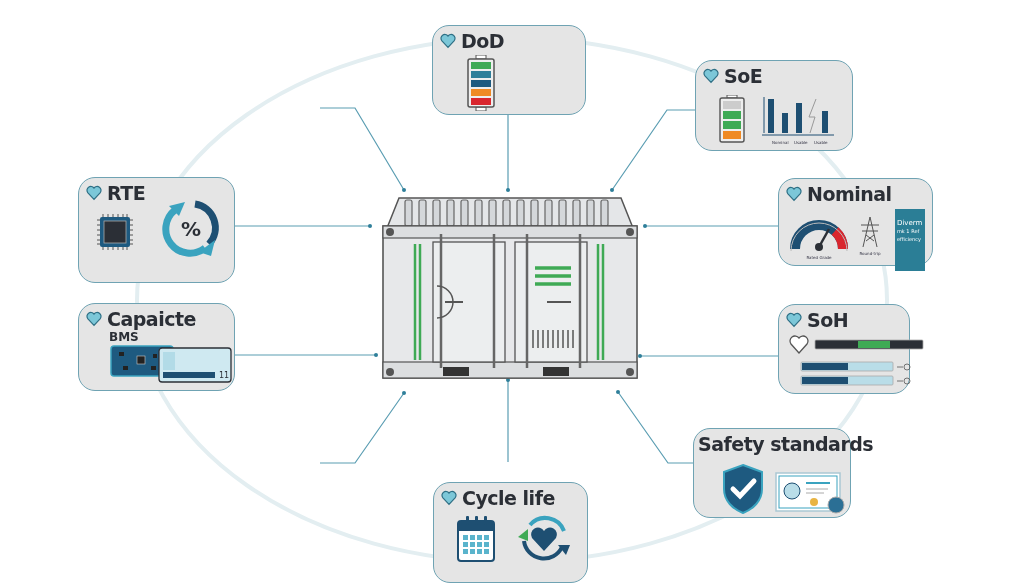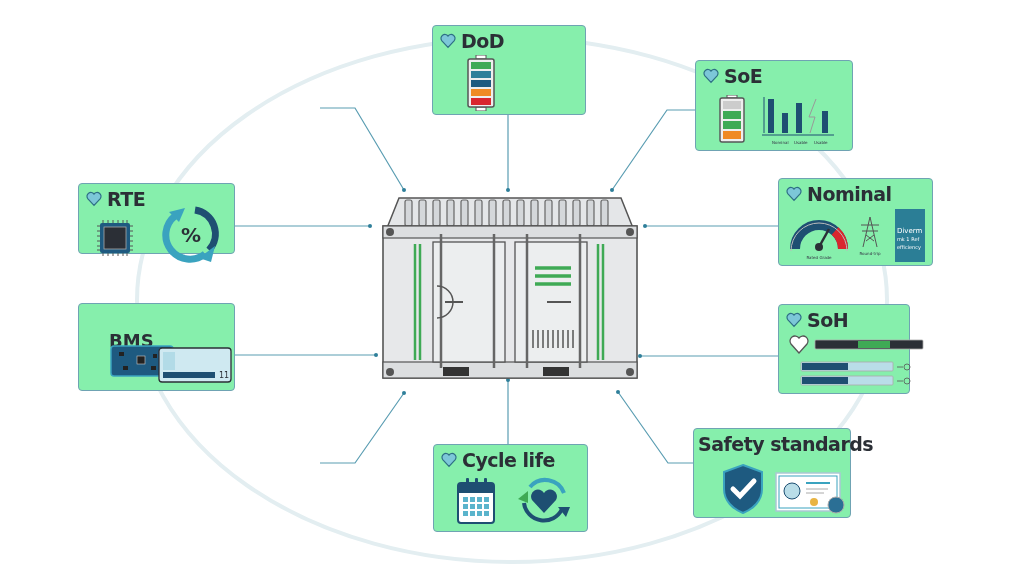--- a/index.html
+++ b/index.html
@@ -1,18 +1,18 @@
 <!DOCTYPE html>
 <html><head>
 <meta charset="utf-8">
 <style>
   html,body{margin:0;padding:0;background:#ffffff;}
   body{width:1024px;height:585px;position:relative;overflow:hidden;font-family:"DejaVu Sans","Liberation Sans",sans-serif;}
   #stage{position:absolute;left:0;top:0;width:1024px;height:585px;}
-  .card{position:absolute;background:#86efac;border:1.5px solid #6fa3b3;border-radius:4px;box-sizing:border-box;}
+  .card{position:absolute;background:#e5e5e5;border:1.5px solid #6fa3b3;border-radius:17px;box-sizing:border-box;}
   .title{position:absolute;left:6px;top:4px;display:flex;align-items:center;gap:4px;font-weight:bold;color:#2b2f36;font-size:19px;letter-spacing:-0.5px;white-space:nowrap;}
   .heart{width:18px;height:18px;display:inline-block;}
   .ic{position:absolute;}
   .tiny{font-size:4px;fill:#334;}
 </style>
 </head>
 <body>
 
 <div id="stage">
 
@@ -151,21 +151,21 @@
       <rect x="36" y="10" width="6" height="30" fill="#1e4f72"></rect>
       <path d="M56,6 L49,24 L55,24 L50,40" fill="none" stroke="#999" stroke-width="1"></path>
       <rect x="62" y="18" width="6" height="22" fill="#1e4f72"></rect>
       <line x1="2" y1="42" x2="74" y2="42" stroke="#1e4f72" stroke-width="1"></line>
       <text x="12" y="51" class="tiny">Nominal</text>
       <text x="34" y="51" class="tiny">Usable</text>
       <text x="54" y="51" class="tiny">Usable</text>
     </svg>
   </div>
 
-  <div class="card" style="left:78px;top:183px;width:157px;height:71px">
+  <div class="card" style="left:78px;top:177px;width:157px;height:106px">
     <div class="title">
       <svg class="heart" viewBox="0 0 20 20">
           <path d="M10,17 L3,9.5 A4,4 0 0 1 10,4.5 A4,4 0 0 1 17,9.5 Z" fill="#7cc7d8" stroke="#2e6f85" stroke-width="1.3"></path>
         </svg>
       <span>RTE</span>
     </div>
     <svg class="ic" style="left:16px;top:34px" width="40" height="40" viewBox="0 0 40 40">
       <g stroke="#555" stroke-width="1">
           <line x1="8" y1="2" x2="8" y2="38"></line>
           <line x1="13" y1="2" x2="13" y2="38"></line>
@@ -206,29 +206,35 @@
       <line x1="30" y1="38" x2="40" y2="20" stroke="#2b2f36" stroke-width="2.5"></line>
       <circle cx="30" cy="38" r="4" fill="#2b2f36"></circle>
       <text x="30" y="50" text-anchor="middle" class="tiny">Rated Grade</text>
     </svg>
     <svg class="ic" style="left:76px;top:36px" width="30" height="44" viewBox="0 0 30 44">
       <g stroke="#555" stroke-width="1" fill="none">
           <path d="M15,2 L8,32 M15,2 L22,32 M6,10 L24,10 M7,16 L23,16 M11,20 L19,26 M19,20 L11,26"></path>
         </g>
       <text x="15" y="40" text-anchor="middle" class="tiny">Round-trip</text>
     </svg>
-    <div class="ic" style="left:116px;top:30px;width:30px;height:53px;background:#2b7e96;color:#fff;font-size:5px;padding:18px 2px;box-sizing:border-box;line-height:8px">
+    <div class="ic" style="left:116px;top:30px;width:30px;height:62px;background:#2b7e96;color:#fff;font-size:5px;padding:10px 2px;box-sizing:border-box;line-height:8px">
       <div style="font-size:7px">Diverm</div>
       <div>mk 1 Ref</div>
       <div>efficiency</div>
     </div>
   </div>
 
   <div class="card" style="left:78px;top:303px;width:157px;height:88px">
-    <div class="ic" style="left:30px;top:26px;font-weight:bold;font-size:18px;color:#2b2f36">BMS</div>
+    <div class="title">
+      <svg class="heart" viewBox="0 0 20 20">
+          <path d="M10,17 L3,9.5 A4,4 0 0 1 10,4.5 A4,4 0 0 1 17,9.5 Z" fill="#7cc7d8" stroke="#2e6f85" stroke-width="1.3"></path>
+        </svg>
+      <span>Capaicte</span>
+    </div>
+    <div class="ic" style="left:30px;top:26px;font-weight:bold;font-size:12px;color:#2b2f36">BMS</div>
     <svg class="ic" style="left:30px;top:40px" width="126" height="40" viewBox="0 0 126 40">
       <rect x="2" y="2" width="62" height="30" rx="3" fill="#1e5a80" stroke="#3aa3bf" stroke-width="1.5"></rect>
       <rect x="28" y="12" width="8" height="8" fill="#222" stroke="#ccc" stroke-width="0.6"></rect>
       <rect x="10" y="8" width="5" height="4" fill="#222"></rect>
         <rect x="14" y="22" width="5" height="4" fill="#222"></rect>
         <rect x="44" y="10" width="4" height="4" fill="#222"></rect>
         <rect x="42" y="22" width="5" height="4" fill="#222"></rect>
       <rect x="50" y="4" width="72" height="34" rx="3" fill="#cfe9f1" stroke="#2b2f36" stroke-width="1.3"></rect>
       <rect x="54" y="8" width="12" height="18" fill="#b2dbe7"></rect>
       <rect x="54" y="28" width="52" height="6" fill="#1e4f72"></rect>
@@ -249,21 +255,21 @@
       <rect x="69" y="6" width="32" height="7" fill="#3faa55"></rect>
       <rect x="12" y="27" width="92" height="9" rx="1" fill="#b9dde8" stroke="#aaa" stroke-width="0.8"></rect>
       <rect x="13" y="28" width="46" height="7" fill="#1e4f72"></rect>
       <rect x="12" y="41" width="92" height="9" rx="1" fill="#b9dde8" stroke="#aaa" stroke-width="0.8"></rect>
       <rect x="13" y="42" width="46" height="7" fill="#1e4f72"></rect>
       <path d="M108,32 L114,32 M118,32 m-3,0 a3,3 0 1 0 6,0 a3,3 0 1 0 -6,0 M108,46 L114,46 M118,46 m-3,0 a3,3 0 1 0 6,0 a3,3 0 1 0 -6,0" fill="none" stroke="#555" stroke-width="0.8"></path>
     </svg>
   </div>
 
 
-  <div class="card" style="left:433px;top:444px;width:155px;height:88px">
+  <div class="card" style="left:433px;top:482px;width:155px;height:101px">
     <div class="title">
       <svg class="heart" viewBox="0 0 20 20">
           <path d="M10,17 L3,9.5 A4,4 0 0 1 10,4.5 A4,4 0 0 1 17,9.5 Z" fill="#7cc7d8" stroke="#2e6f85" stroke-width="1.3"></path>
         </svg>
       <span>Cycle life</span>
     </div>
     <svg class="ic" style="left:22px;top:32px" width="40" height="48" viewBox="0 0 40 48">
       <rect x="2" y="6" width="36" height="40" rx="3" fill="#fff" stroke="#1e4f72" stroke-width="2"></rect>
       <rect x="2" y="6" width="36" height="10" fill="#1e4f72"></rect>
       <g fill="#1e4f72">

